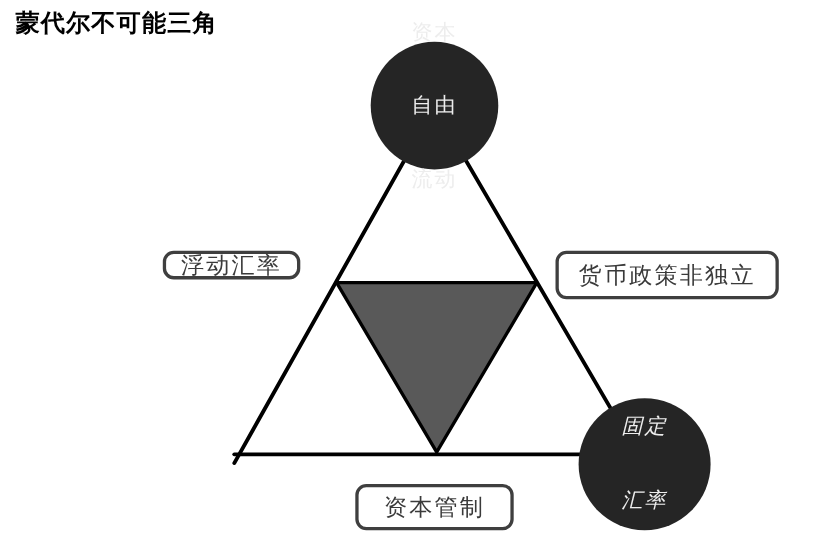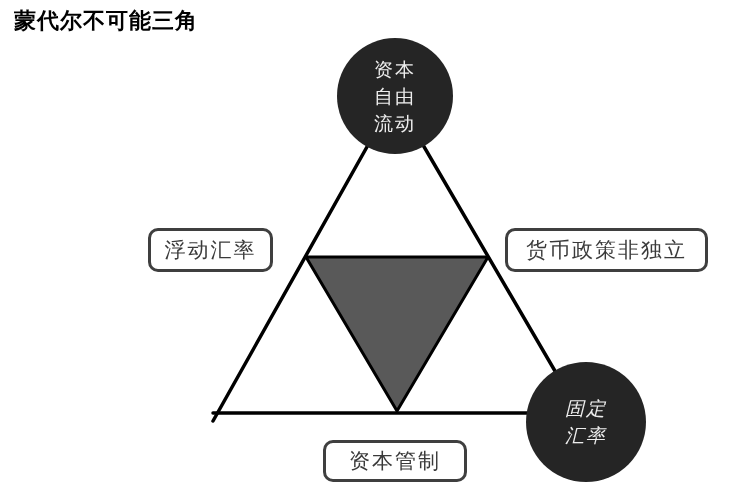--- a/index.html
+++ b/index.html
@@ -48,20 +48,21 @@
     position: absolute;
     border-radius: 50%;
     background: var(--circle-fill, #252525);
     color: var(--circle-text, #ededed);
     display: flex;
     flex-direction: column;
     align-items: center;
     justify-content: center;
     z-index: 2;
     text-align: center;
+    gap: 40px;
   }
   .node-circle span {
     display: block;
     font-size: 19px;
     line-height: 27px;
     letter-spacing: 2px;
   }
   .node-top    { left: 337px; top: 38px;  width: 116px; height: 116px; }
   .node-bleft  { left: 152px; top: 362px; width: 122px; height: 122px; }
   .node-bright { left: 526px; top: 362px; width: 120px; height: 120px; font-style: italic; }
@@ -72,21 +73,21 @@
     border-radius: 10px;
     display: flex;
     align-items: center;
     justify-content: center;
     font-size: 21px;
     color: var(--label-text, #3a3a3a);
     letter-spacing: 2px;
     z-index: 3;
     box-sizing: border-box;
   }
-  .label-left   { left: 148px; top: 228px; width: 125px; height: 44px; }
+  .label-left   { left: 148px; top: 228px; width: 125px; height: 26px; }
   .label-right  { left: 505px; top: 228px; width: 203px; height: 44px; }
   .label-bottom { left: 323px; top: 440px; width: 144px; height: 42px; }
 </style>
 </head>
 <body>
 
 <div class="canvas">
 
   <h1 class="page-title">蒙代尔不可能三角</h1>
 

